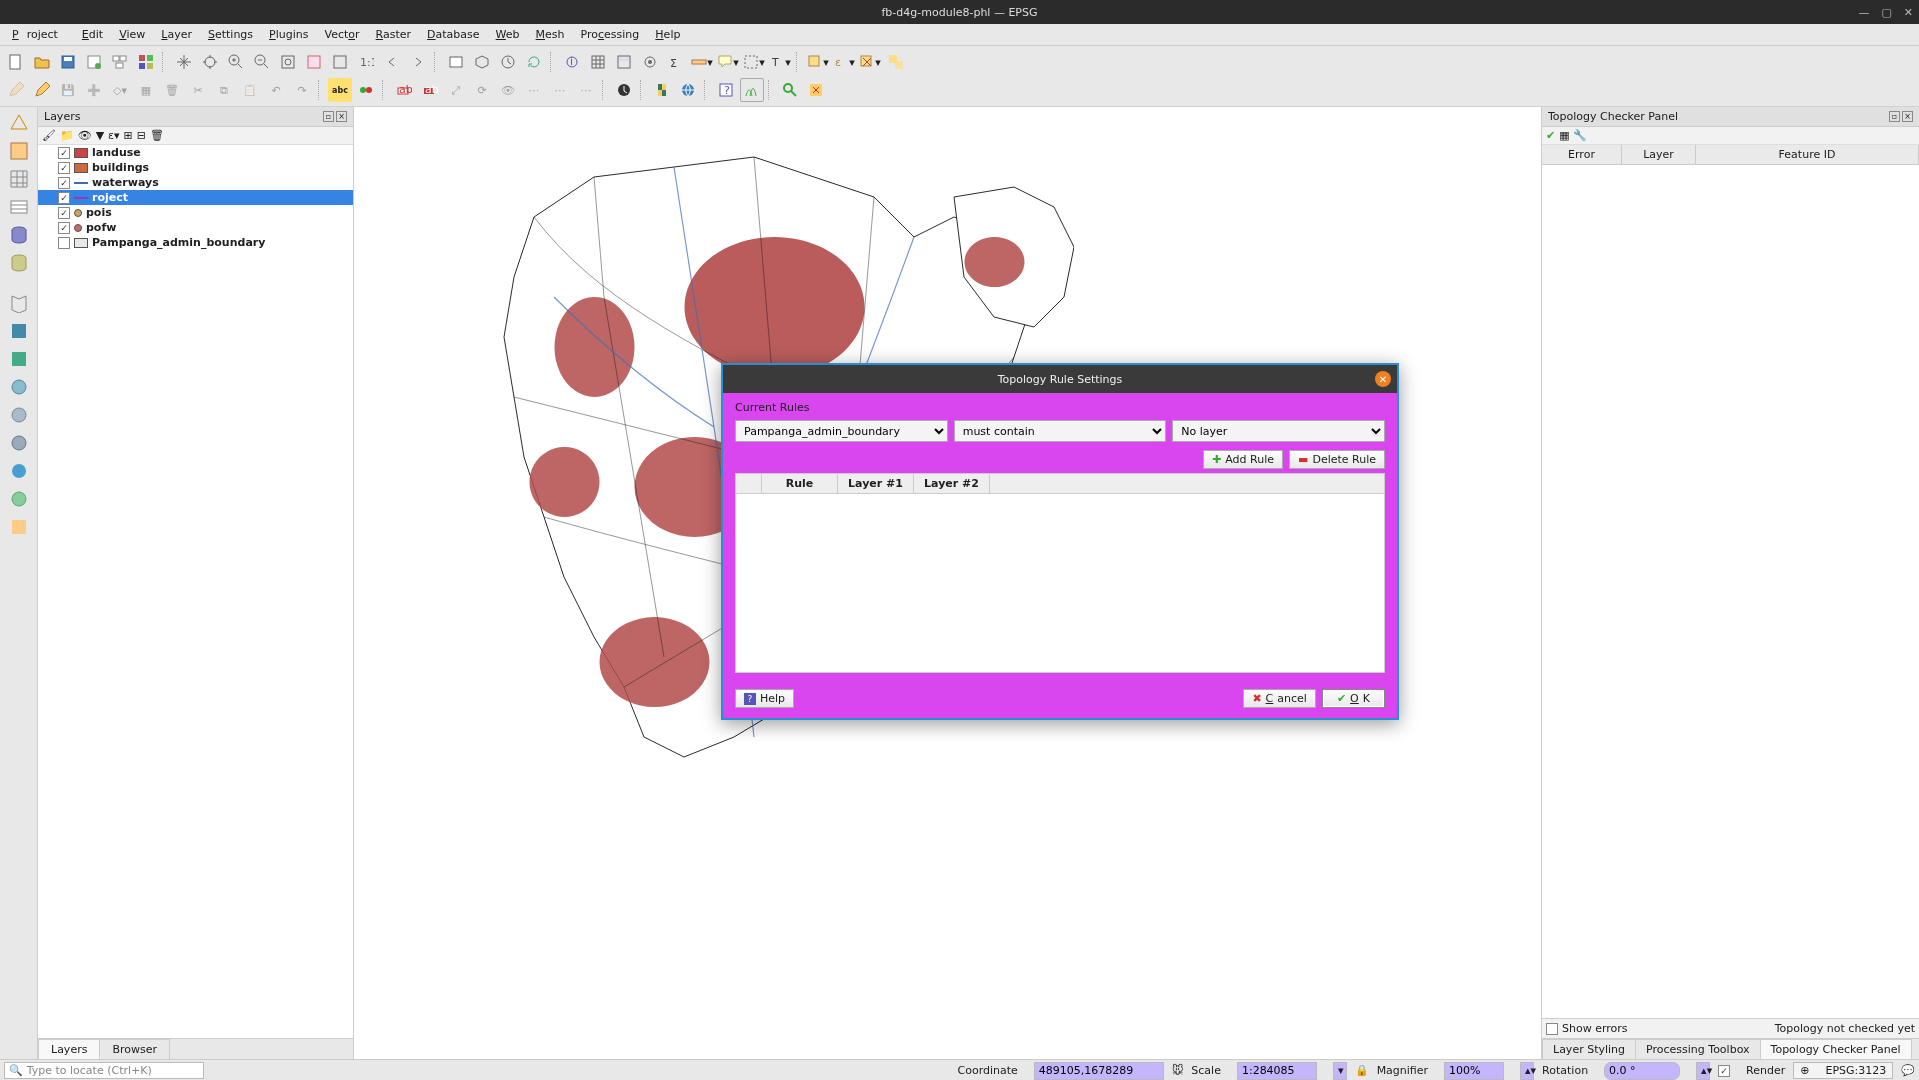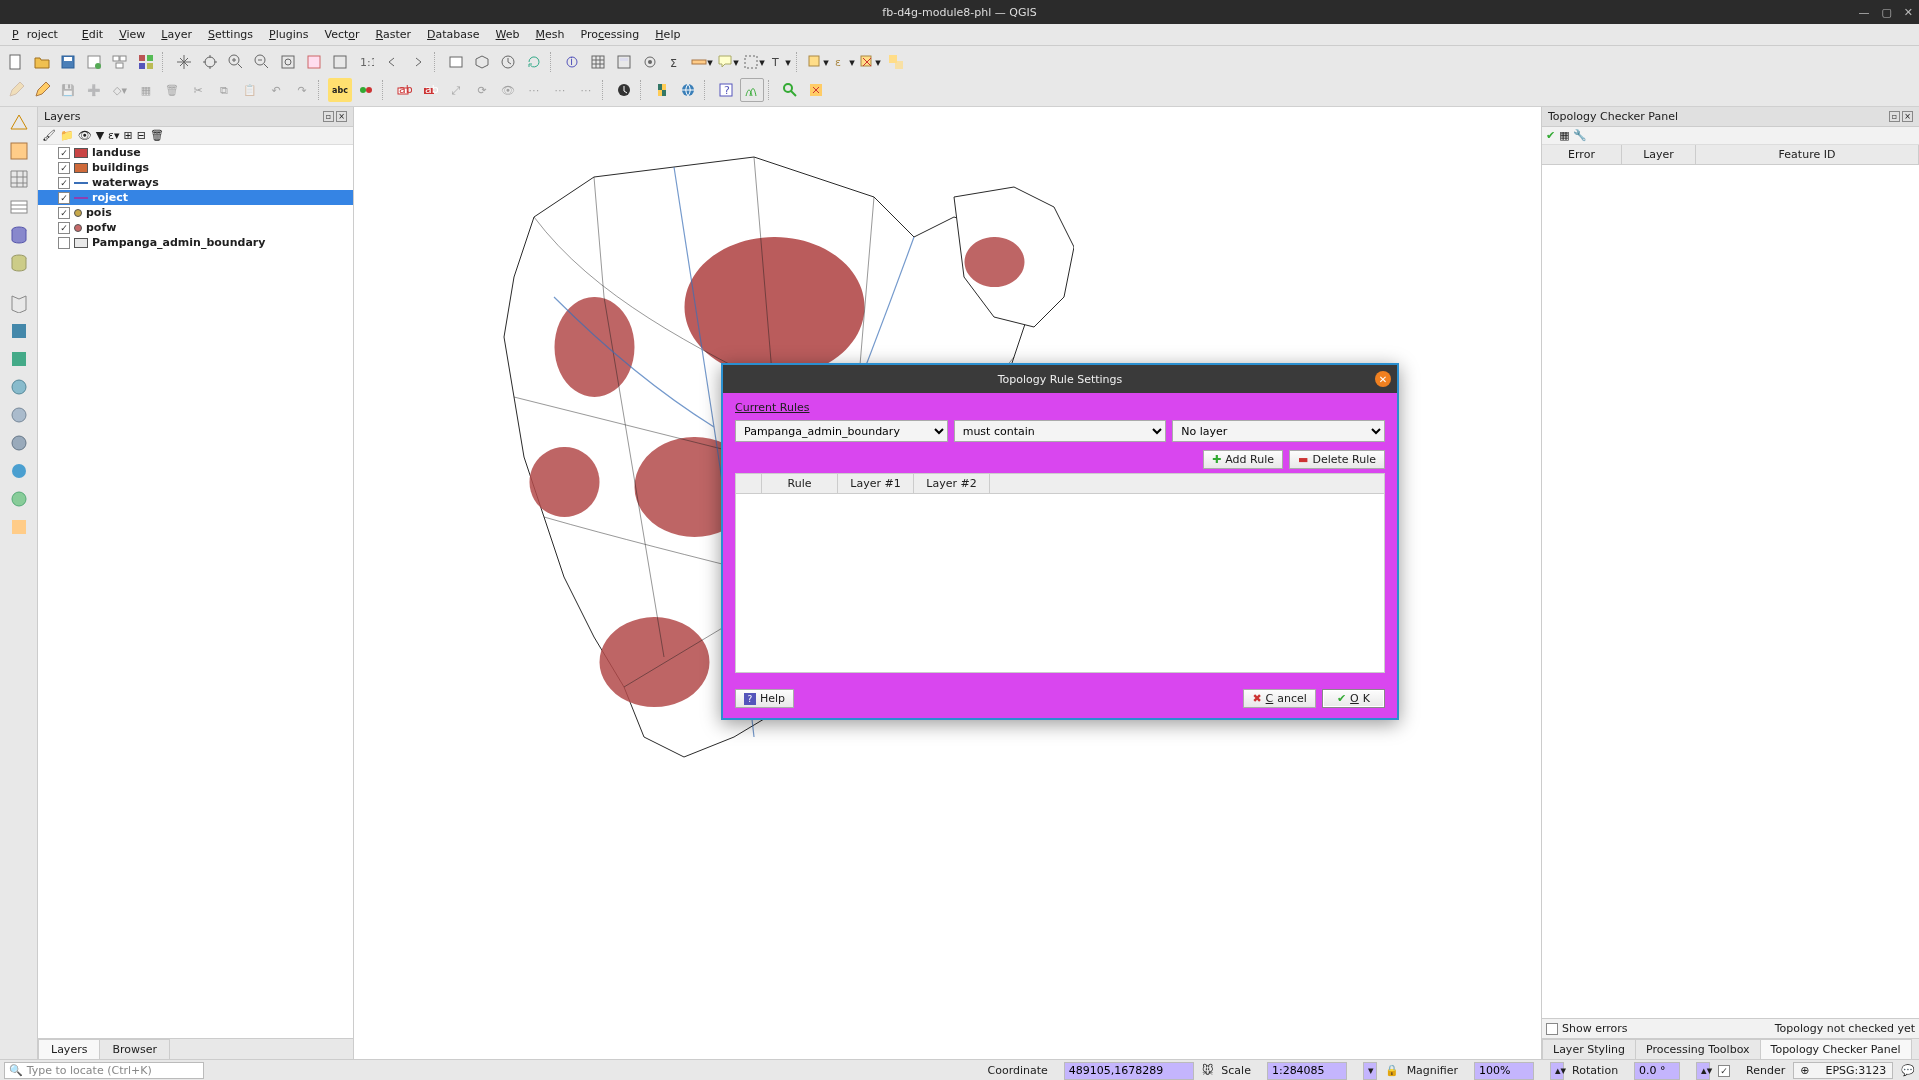--- a/index.html
+++ b/index.html
@@ -58,42 +58,42 @@
 .statusbar { height: 22px; background: #e8e8e8; border-top: 1px solid #ccc; display: flex; align-items: center; padding: 0 4px; gap: 8px; }
 .statusbar .search { flex: 0 0 200px; border: 1px solid #bbb; background: #fff; padding: 1px 4px; display: flex; align-items: center; gap: 4px; color: #888; }
 .statusbar .sb-item { display: flex; align-items: center; gap: 16px; }
 .statusbar .sb-input { border: 1px solid #bbb; background: #c4b5fd; padding: 1px 4px; height:18px; }
 
 
 .dialog { position: absolute; left: 367px; top: 256px; width: 678px; background: #d946ef; border: 2px solid #2a8fd0; box-shadow: 0 4px 18px rgba(0,0,0,0.4); }
 .dialog-title { height: 28px; background: #3a3a3a; color: #eee; display: flex; align-items: center; justify-content: center; position: relative; }
 .dialog-title .dclose { position: absolute; right: 6px; width:16px; height:16px; border-radius:50%; background:#f08020; color:#fff; display:flex; align-items:center; justify-content:center; font-size:10px; cursor:pointer; }
 .dialog-body { padding: 8px 12px; }
-.dialog .section-label { margin-bottom: 6px; text-decoration: underline; }
+.dialog .section-label { margin-bottom: 6px; }
 .dialog .rule-row { display: flex; gap: 6px; margin-bottom: 8px; }
 .dialog select { flex: 1; border: 1px solid #aaa; background: #f4f4f4; padding: 2px 4px; height: 22px; }
 .dialog .btn-row { display: flex; justify-content: flex-end; gap: 6px; margin-bottom: 4px; }
 .dialog .dbtn { border: 1px solid #aaa; background: linear-gradient(#fdfdfd,#e8e8e8); padding: 2px 8px; cursor: pointer; display:flex; align-items:center; gap:4px; }
-.dialog .rule-table { border: 1px solid #ccc; background: #fff; height: 200px; }
+.dialog .rule-table { border: 1px solid #ccc; background: #fff; height: 200px; font-weight: bold; }
 .dialog .rule-table .rthead { display: flex; background: #eee; border-bottom: 1px solid #ccc; }
 .dialog .rule-table .rth { padding: 3px 8px; border-right: 1px solid #ccc; text-align:center; }
 .dialog .dialog-footer { display: flex; justify-content: space-between; padding: 8px 12px 10px; }
 .dialog .dialog-footer .right { display: flex; gap: 6px; }
 .dialog .dbtn.default { border: 1px solid #888; box-shadow: inset 0 0 0 1px #fff; padding: 2px 14px; }
 
 .icon { width:16px; height:16px; display:inline-block; }
 .chk { width:12px; height:12px; border:1px solid #888; background:#fff; display:inline-flex; align-items:center; justify-content:center; font-size:9px; color:#333;}
 
 svg.mapfig { position:absolute; left:0; top:0; }
 </style>
 </head>
 <body>
 
 <div class="titlebar">
-  <span>fb-d4g-module8-phl — QGIS</span>
+  <span>fb-d4g-module8-phl — EPSG</span>
   <div class="controls">
     <span>—</span>
     <span>▢</span>
     <span>✕</span>
   </div>
 </div>
 
 <div class="menubar">
   <span><u>P</u><span>roject</span></span>
   <span><u>E</u>dit</span>
@@ -660,21 +660,21 @@
       <span class="sb-input" style="width:14px;text-align:center;cursor:pointer">▾</span>
     </div>
   <span>🔒</span>
   <div class="sb-item">
       <span>Magnifier</span>
       <input class="sb-input" style="width: 60px;" value="100%">
       <span class="sb-input" style="width:14px;text-align:center">▴▾</span>
     </div>
   <div class="sb-item">
       <span>Rotation</span>
-      <input class="sb-input" style="width: 46px;" value="0.0 °">
+      <input class="sb-input" style="width: 76px; border-radius: 7px;" value="0.0 °">
       <span class="sb-input" style="width:14px;text-align:center">▴▾</span>
     </div>
   <label class="sb-item">
       <span class="chk">✓</span>
       <span>Render</span>
     </label>
   <div class="sb-item" style="border:1px solid #bbb;padding:1px 6px;background:#f4f4f4">
       <span>⊕</span>
       <span>EPSG:3123</span>
     </div>

